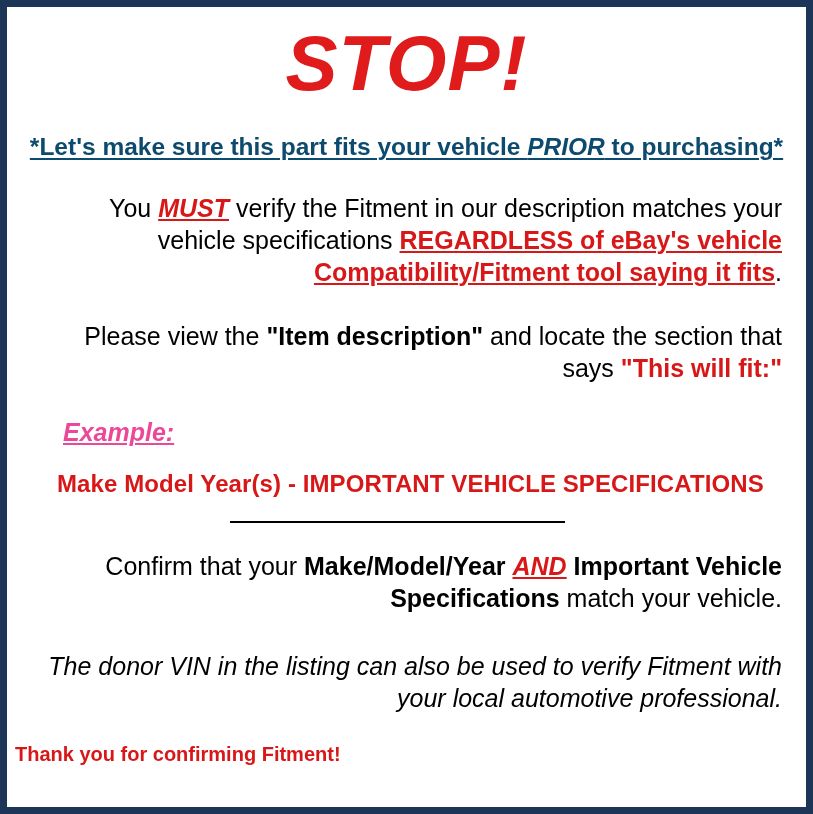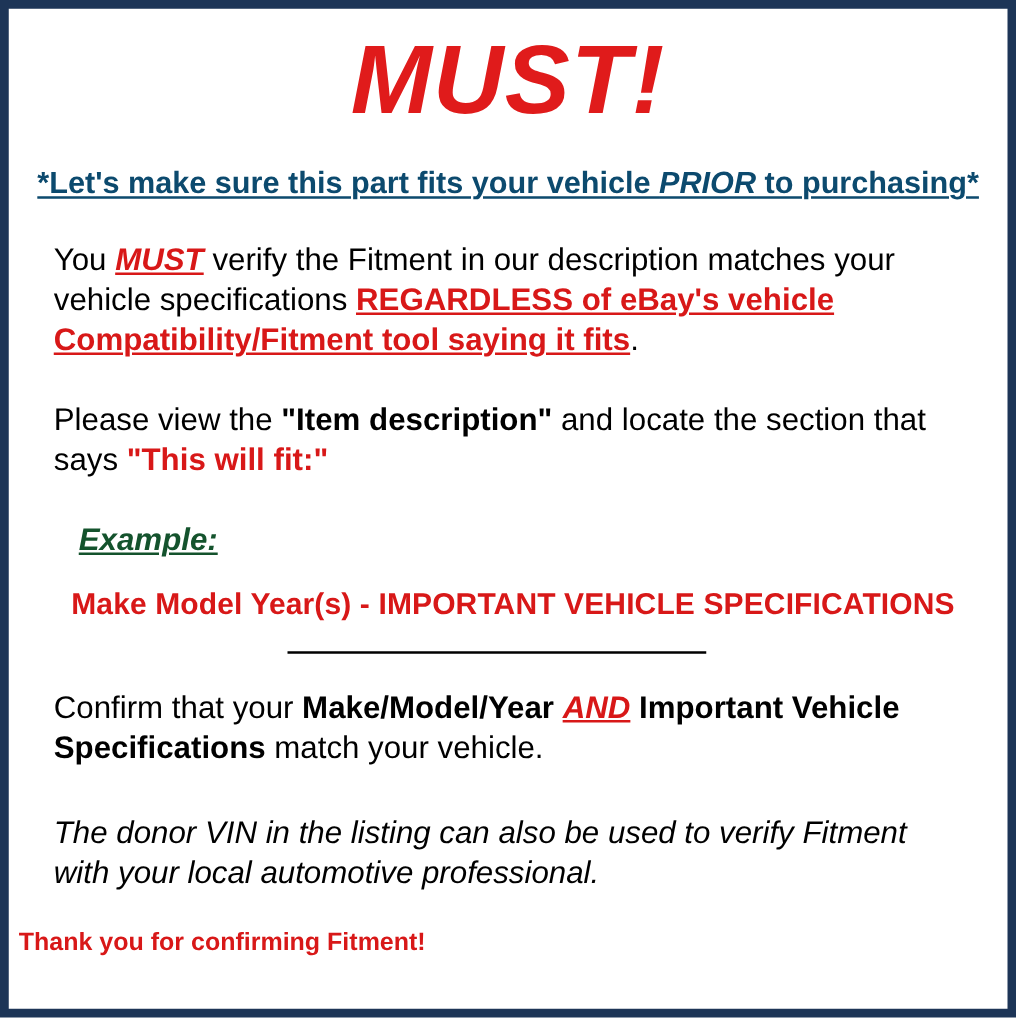--- a/index.html
+++ b/index.html
@@ -52,25 +52,25 @@
   }
   .subtitle .u {
     text-decoration: underline;
     text-decoration-thickness: 2px;
     text-underline-offset: 3px;
   }
   .subtitle .it { font-style: italic; }
 
   
   .para {
-    text-align: left;
+    text-align: right;
     color: #000000;
     font-size: 25px;
     line-height: 32px;
-    margin: 12px;
+    margin: 0;
     padding: 0 16px;
   }
   .para.p1 { margin-top: 30px; }
   .para.p2 { margin-top: 32px; }
   .para.p3 { margin-top: 26px; }
   .para.p4 { margin-top: 36px; font-style: italic; }
 
   b.blk { font-weight: bold; color: #000; }
 
   span.red-bu {
@@ -93,21 +93,21 @@
     font-weight: bold;
   }
 
   
   .example-block {
     margin-top: 34px;
     padding-left: 48px;
     text-align: left;
   }
   .example-label {
-    color: #14532d;
+    color: #ec4899;
     font-weight: bold;
     font-style: italic;
     font-size: 25px;
     line-height: 28px;
     text-decoration: underline;
     text-decoration-thickness: 2px;
     text-underline-offset: 2px;
     display: inline-block;
   }
   .example-fit {
@@ -153,21 +153,21 @@
     margin-top: 24px;
     white-space: nowrap;
   }
 </style>
 </head>
 <body>
 
 <div class="notice-card">
   <div class="inner">
 
-    <div class="title">MUST!</div>
+    <div class="title">STOP!</div>
 
     <div class="subtitle"><span class="u"><span>*Let's make sure this part fits your vehicle </span><span class="it">PRIOR</span><span> to purchasing*</span></span></div>
 
     <p class="para p1"><span>You </span><span class="red-biu">MUST</span><span> verify the Fitment in our description matches your vehicle specifications </span><span class="red-bu">REGARDLESS of eBay's vehicle Compatibility/Fitment tool saying it fits</span><span>.</span></p>
 
     <p class="para p2"><span>Please view the </span><b class="blk">"Item description"</b><span> and locate the section that says </span><span class="red-b">"This will fit:"</span></p>
 
     <div class="example-block">
       <div><span class="example-label">Example:</span></div>
       <div class="example-spec">Make Model Year(s) - IMPORTANT VEHICLE SPECIFICATIONS</div>

